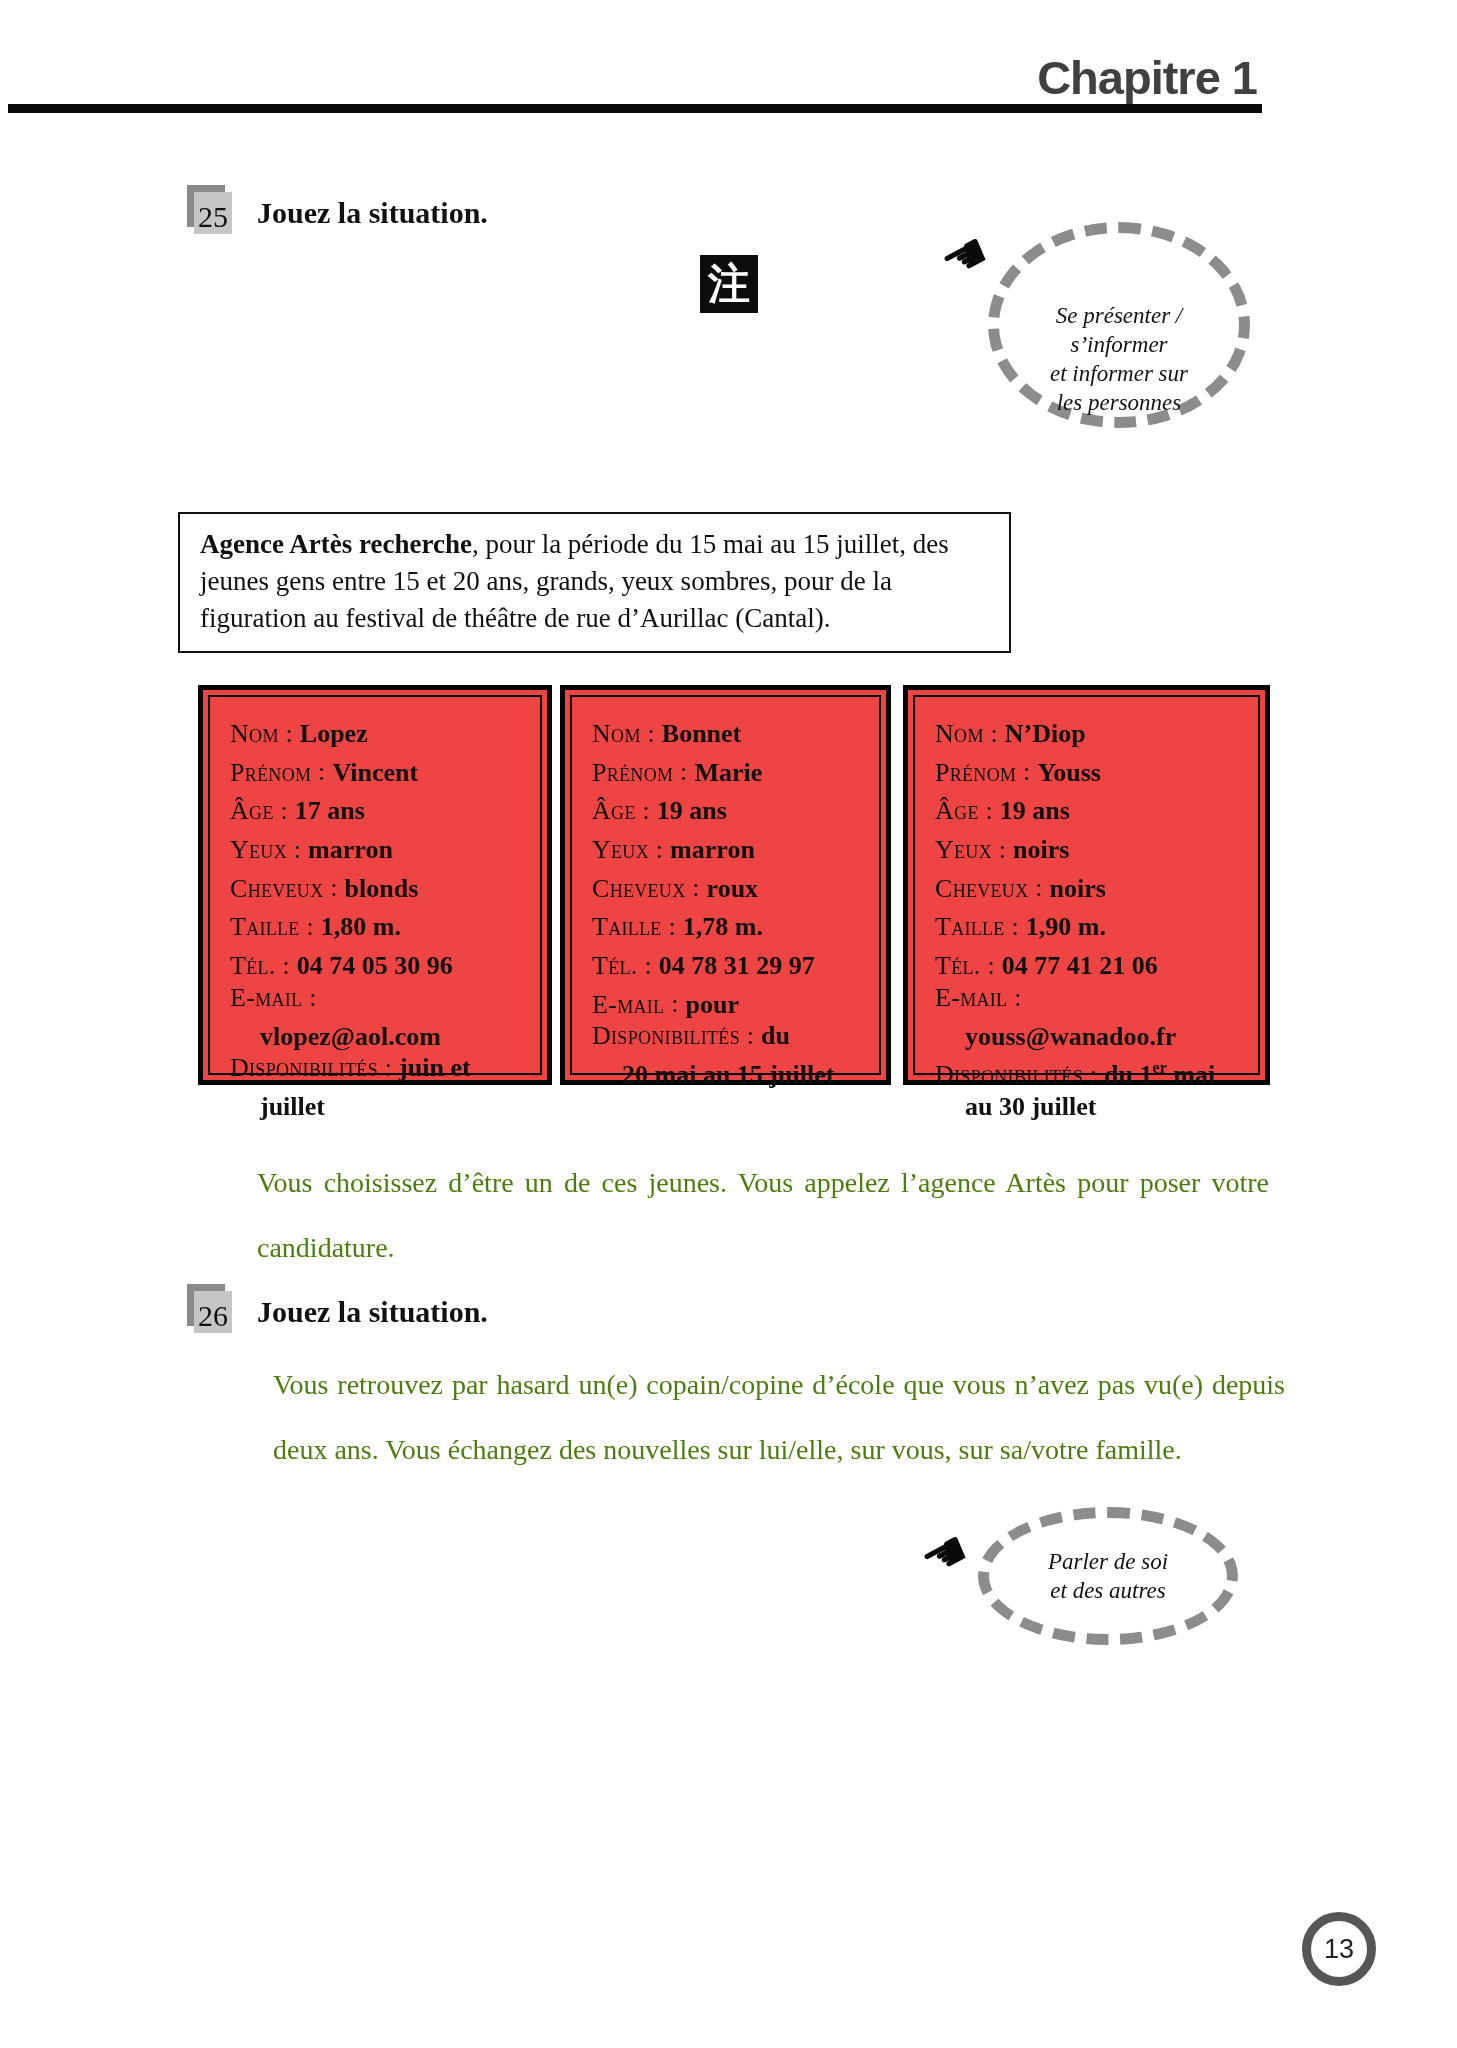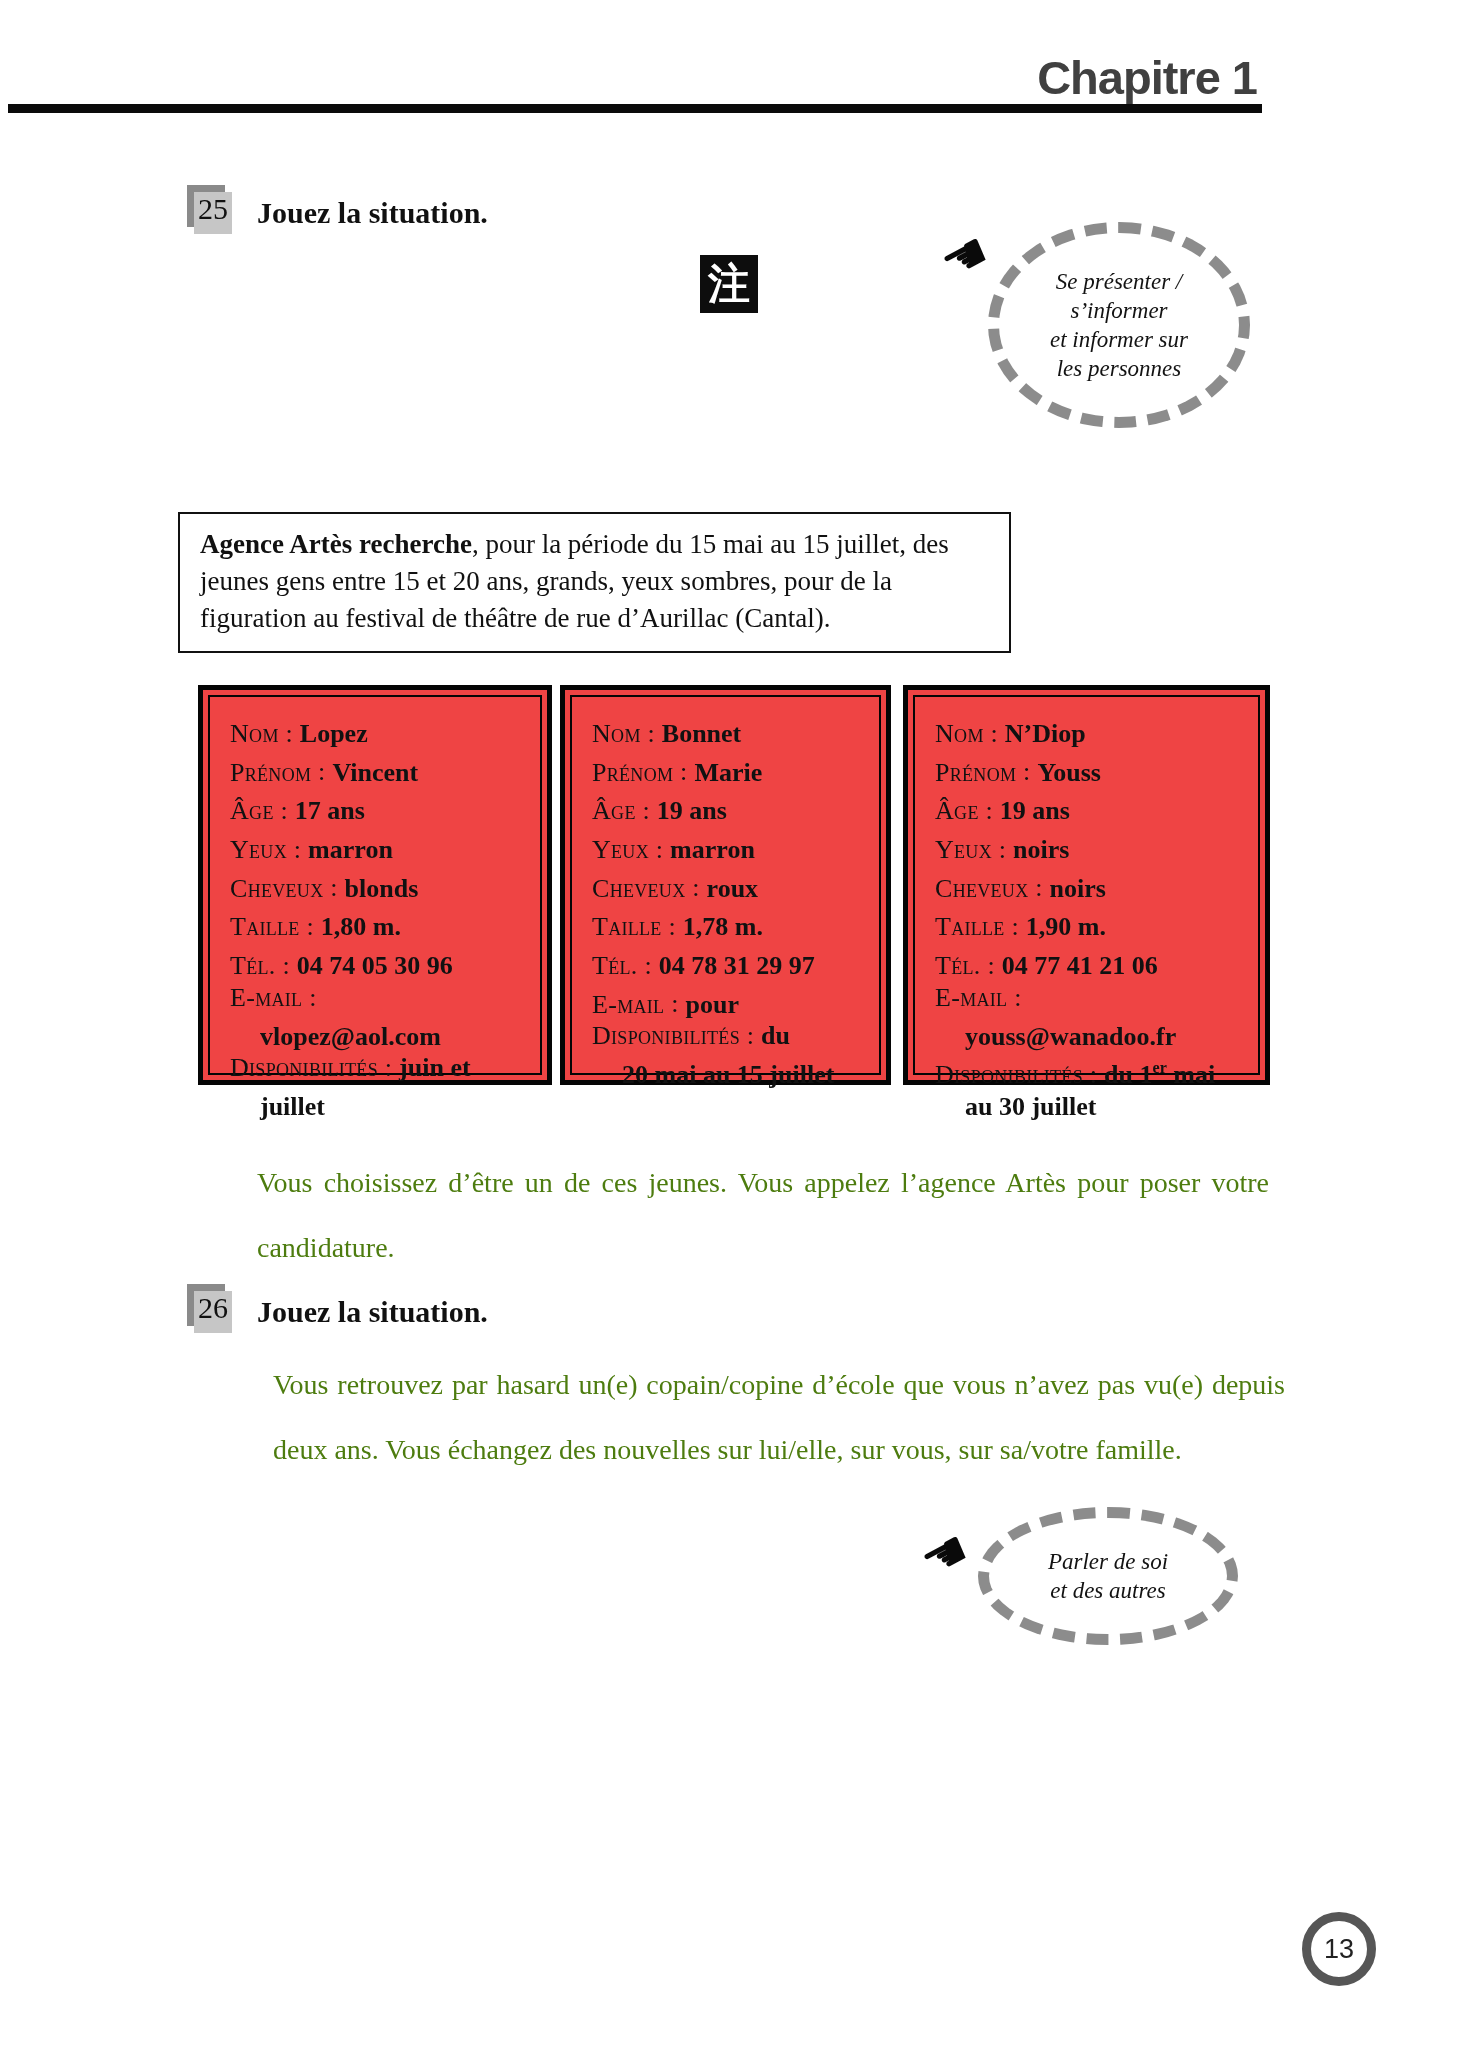--- a/index.html
+++ b/index.html
@@ -13,21 +13,21 @@
     position:absolute; top:50px; right:200px;
     font-family:"Liberation Sans","DejaVu Sans",sans-serif;
     font-weight:bold; font-size:47px; letter-spacing:-1px; color:#404040;
   }
   .header-rule { position:absolute; left:8px; top:104px; width:1254px; height:9px; background:#0a0a0a; }
 
   
   .ex-marker {
     position:absolute; width:38px; height:42px; background:#c6c6c6;
     box-shadow:-7px -7px 0 0 #8a8a8a;
-    display:flex; align-items:flex-start; justify-content:center;
+    display:flex; align-items:flex-end; justify-content:center;
     font-size:30px; color:#111;
   }
   .ex-title { position:absolute; font-size:30px; font-weight:bold; }
 
   
   .vocab-box {
     position:absolute; left:199px; top:283px; width:581px; height:187px;
     border:4px dotted #111; box-sizing:border-box;
     padding:24px 0 0 34px; font-size:28px; line-height:52px;
   }
@@ -95,21 +95,21 @@
   <div class="header-rule"></div>
 
   <div class="ex-marker" style="left:194px; top:192px;">
     <span>25</span>
   </div>
   <div class="ex-title" style="left:257px; top:196px;">Jouez la situation.</div>
 
   <div class="note-badge">注</div>
 
   <span class="hand-icon" style="left:942px; top:232px;">☚</span>
-  <div class="oval-badge" style="left:988px; top:222px; width:262px; height:206px;">
+  <div class="oval-badge" style="left:988px; top:222px; width:262px; height:206px;justify-content:flex-end;">
     <div class="bline">Se présenter /</div>
     <div class="bline">s’informer</div>
     <div class="bline">et informer sur</div>
     <div class="bline">les personnes</div>
   </div>
 
   <div class="agency-box">
     <span class="agency-lead">Agence Artès recherche</span><span>, pour la période du 15 mai au 15 juillet, des jeunes gens entre 15 et 20 ans, grands, yeux sombres, pour de la figuration au festival de théâtre de rue d’Aurillac (Cantal).</span>
   </div>
 

